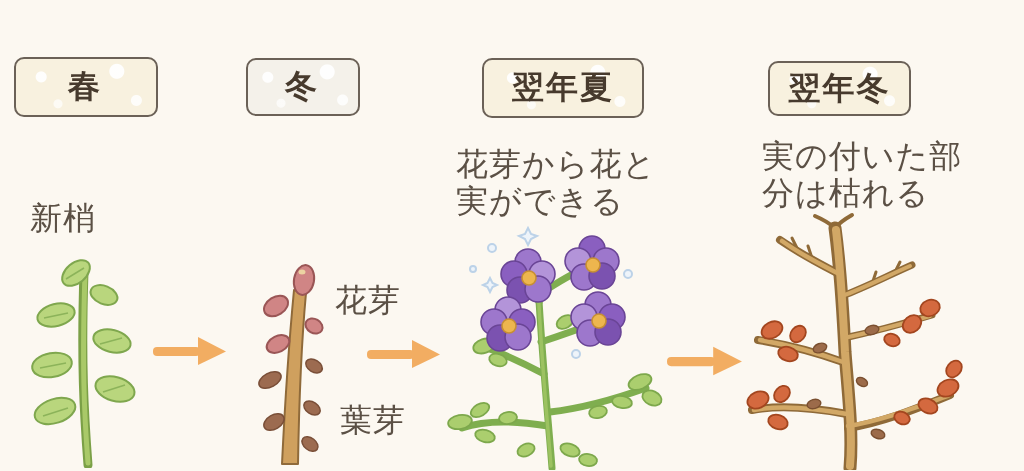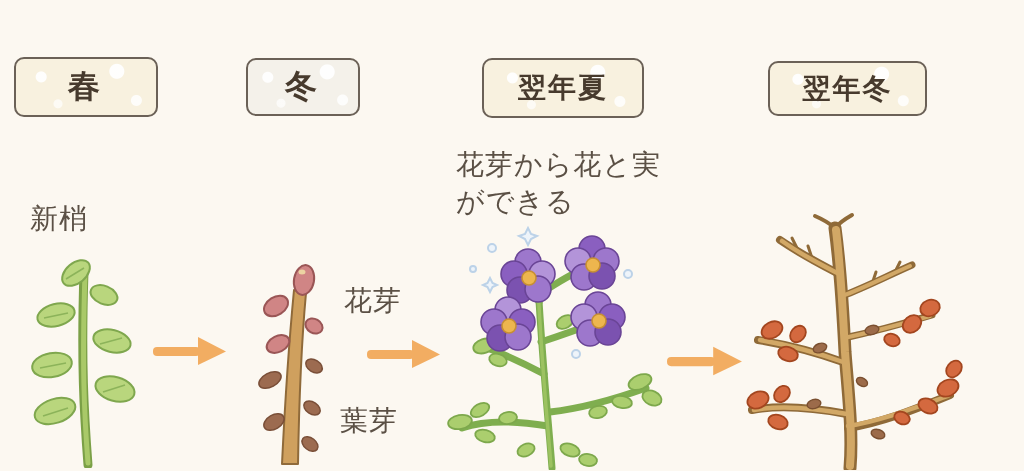--- a/index.html
+++ b/index.html
@@ -26,52 +26,53 @@
       radial-gradient(circle at 86% 74%, rgba(255,255,255,.85) 5px, rgba(255,255,255,0) 6px),
       radial-gradient(circle at 30% 80%, rgba(255,255,255,.7) 4px, rgba(255,255,255,0) 5px);
   }
   .season-box.alt{ background-color:var(--box-fill-alt,#f4f1ea); }
   .season-box span{
     font-weight:bold;
     color:var(--kanji-color,#473a2d);
     letter-spacing:4px;
   }
   .big-kanji span{ font-size:32px; }
-  .med-kanji span{ font-size:28px; letter-spacing:2px; }
+  .med-kanji span{ font-size:32px; letter-spacing:2px; }
   .note{
     position:absolute;
     color:var(--note-color,#5b5045);
-    font-size:28px;
+    font-size:32px;
     line-height:37px;
     letter-spacing:1px;
   }
   .plant,.arrow{ position:absolute; }
 </style>
 </head>
 <body>
 
 <div class="canvas">
 
   <div class="season-box big-kanji" style="left:14px;top:57px;width:144px;height:60px">
     <span>春</span>
   </div>
   <div class="season-box big-kanji alt" style="left:246px;top:58px;width:114px;height:58px">
     <span>冬</span>
   </div>
   <div class="season-box med-kanji" style="left:482px;top:58px;width:162px;height:60px">
     <span>翌年夏</span>
   </div>
-  <div class="season-box med-kanji" style="left:768px;top:61px;width:159px;height:55px">
+  <div class="season-box med-kanji" style="left:768px;top:61px;width:143px;height:55px">
     <span>翌年冬</span>
   </div>
 
   <div class="note" style="left:30px;top:200px;font-family:Liberation Serif, serif;">新梢</div>
-  <div class="note" style="left:344px;top:282px;text-align:right;">花芽</div>
+  <div class="note" style="left:335px;top:282px;text-align:right;">花芽</div>
   <div class="note" style="left:340px;top:390px;margin-top:12px;">葉芽</div>
   <div class="note" style="left:456px;top:146px;width:212px;">花芽から花と実ができる</div>
+  <div class="note" style="left:762px;top:138px;width:212px;">実の付いた部分は枯れる</div>
 
   <svg class="arrow" style="left:152px;top:335px;" width="76" height="32" viewBox="0 0 76 32">
     <rect x="1" y="12" width="47" height="9" rx="4" fill="#f2ad62"></rect>
     <polygon points="46,2 74,16.5 46,30" fill="#f2ad62"></polygon>
   </svg>
   <svg class="arrow" style="left:366px;top:338px;" width="76" height="32" viewBox="0 0 76 32">
     <rect x="1" y="12" width="47" height="9" rx="4" fill="#f2ad62"></rect>
     <polygon points="46,2 74,16.5 46,30" fill="#f2ad62"></polygon>
   </svg>
   <svg class="arrow" style="left:666px;top:344px;" width="78" height="34" viewBox="0 0 76 32">

